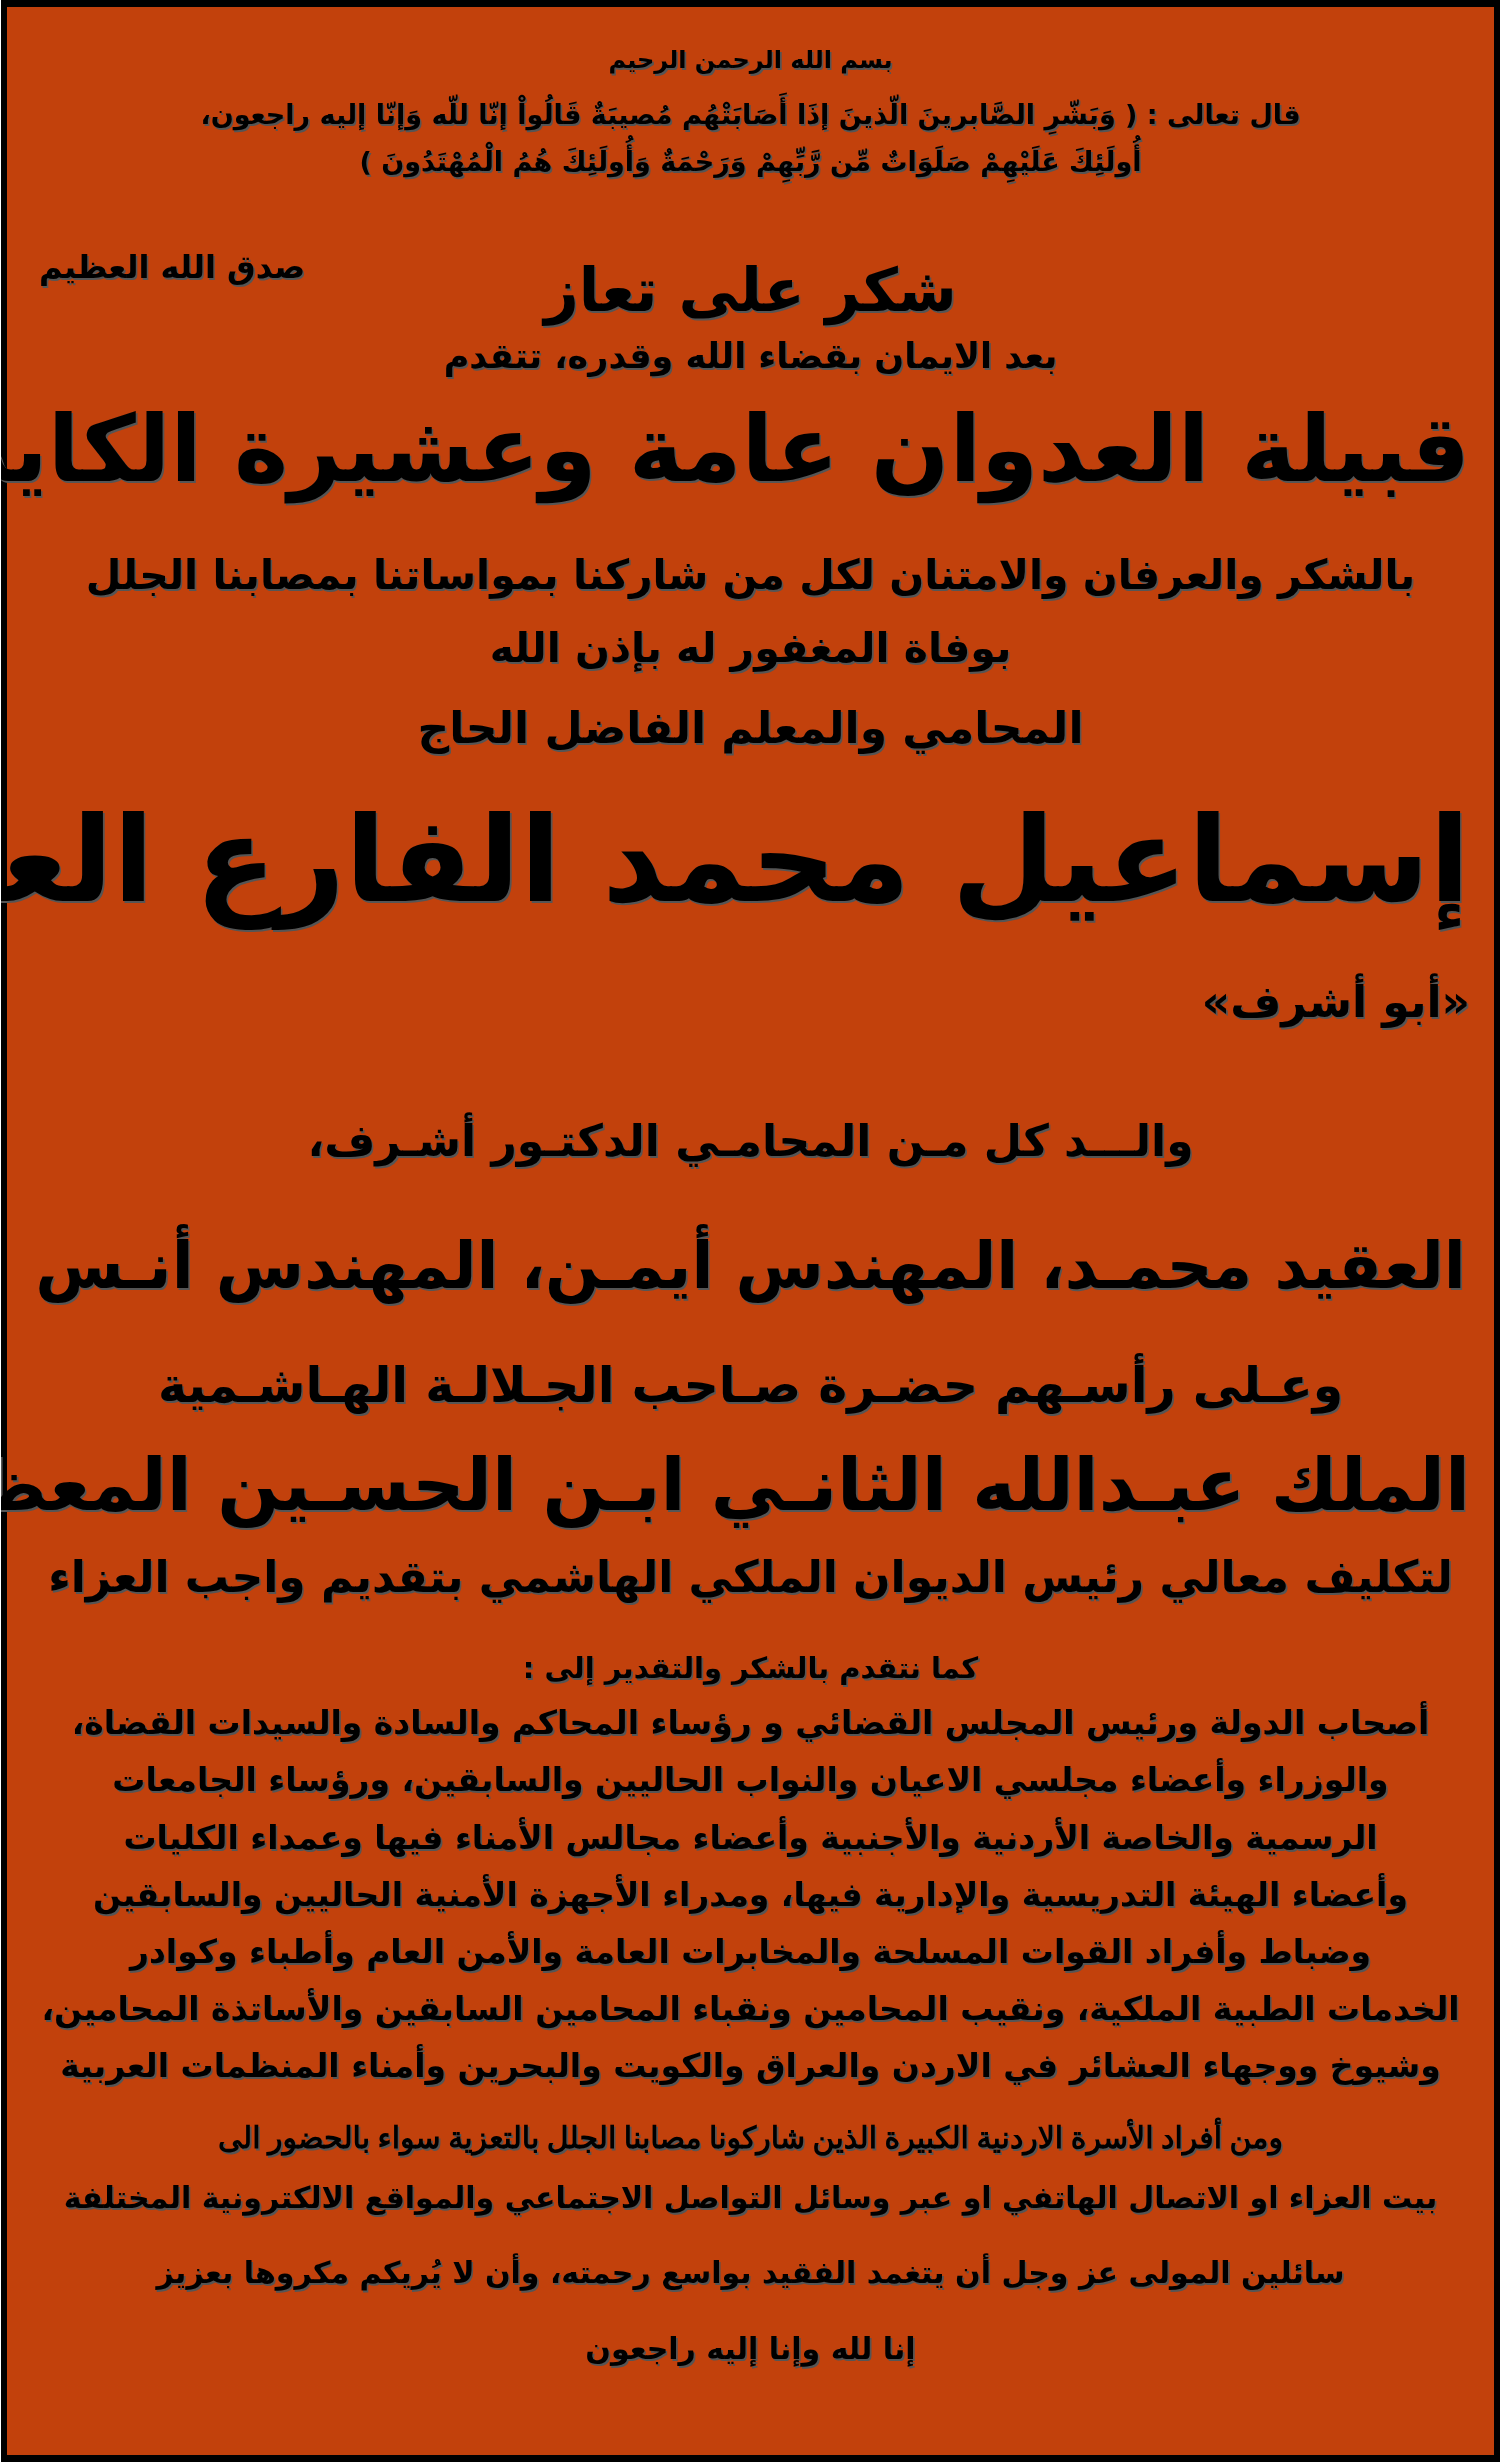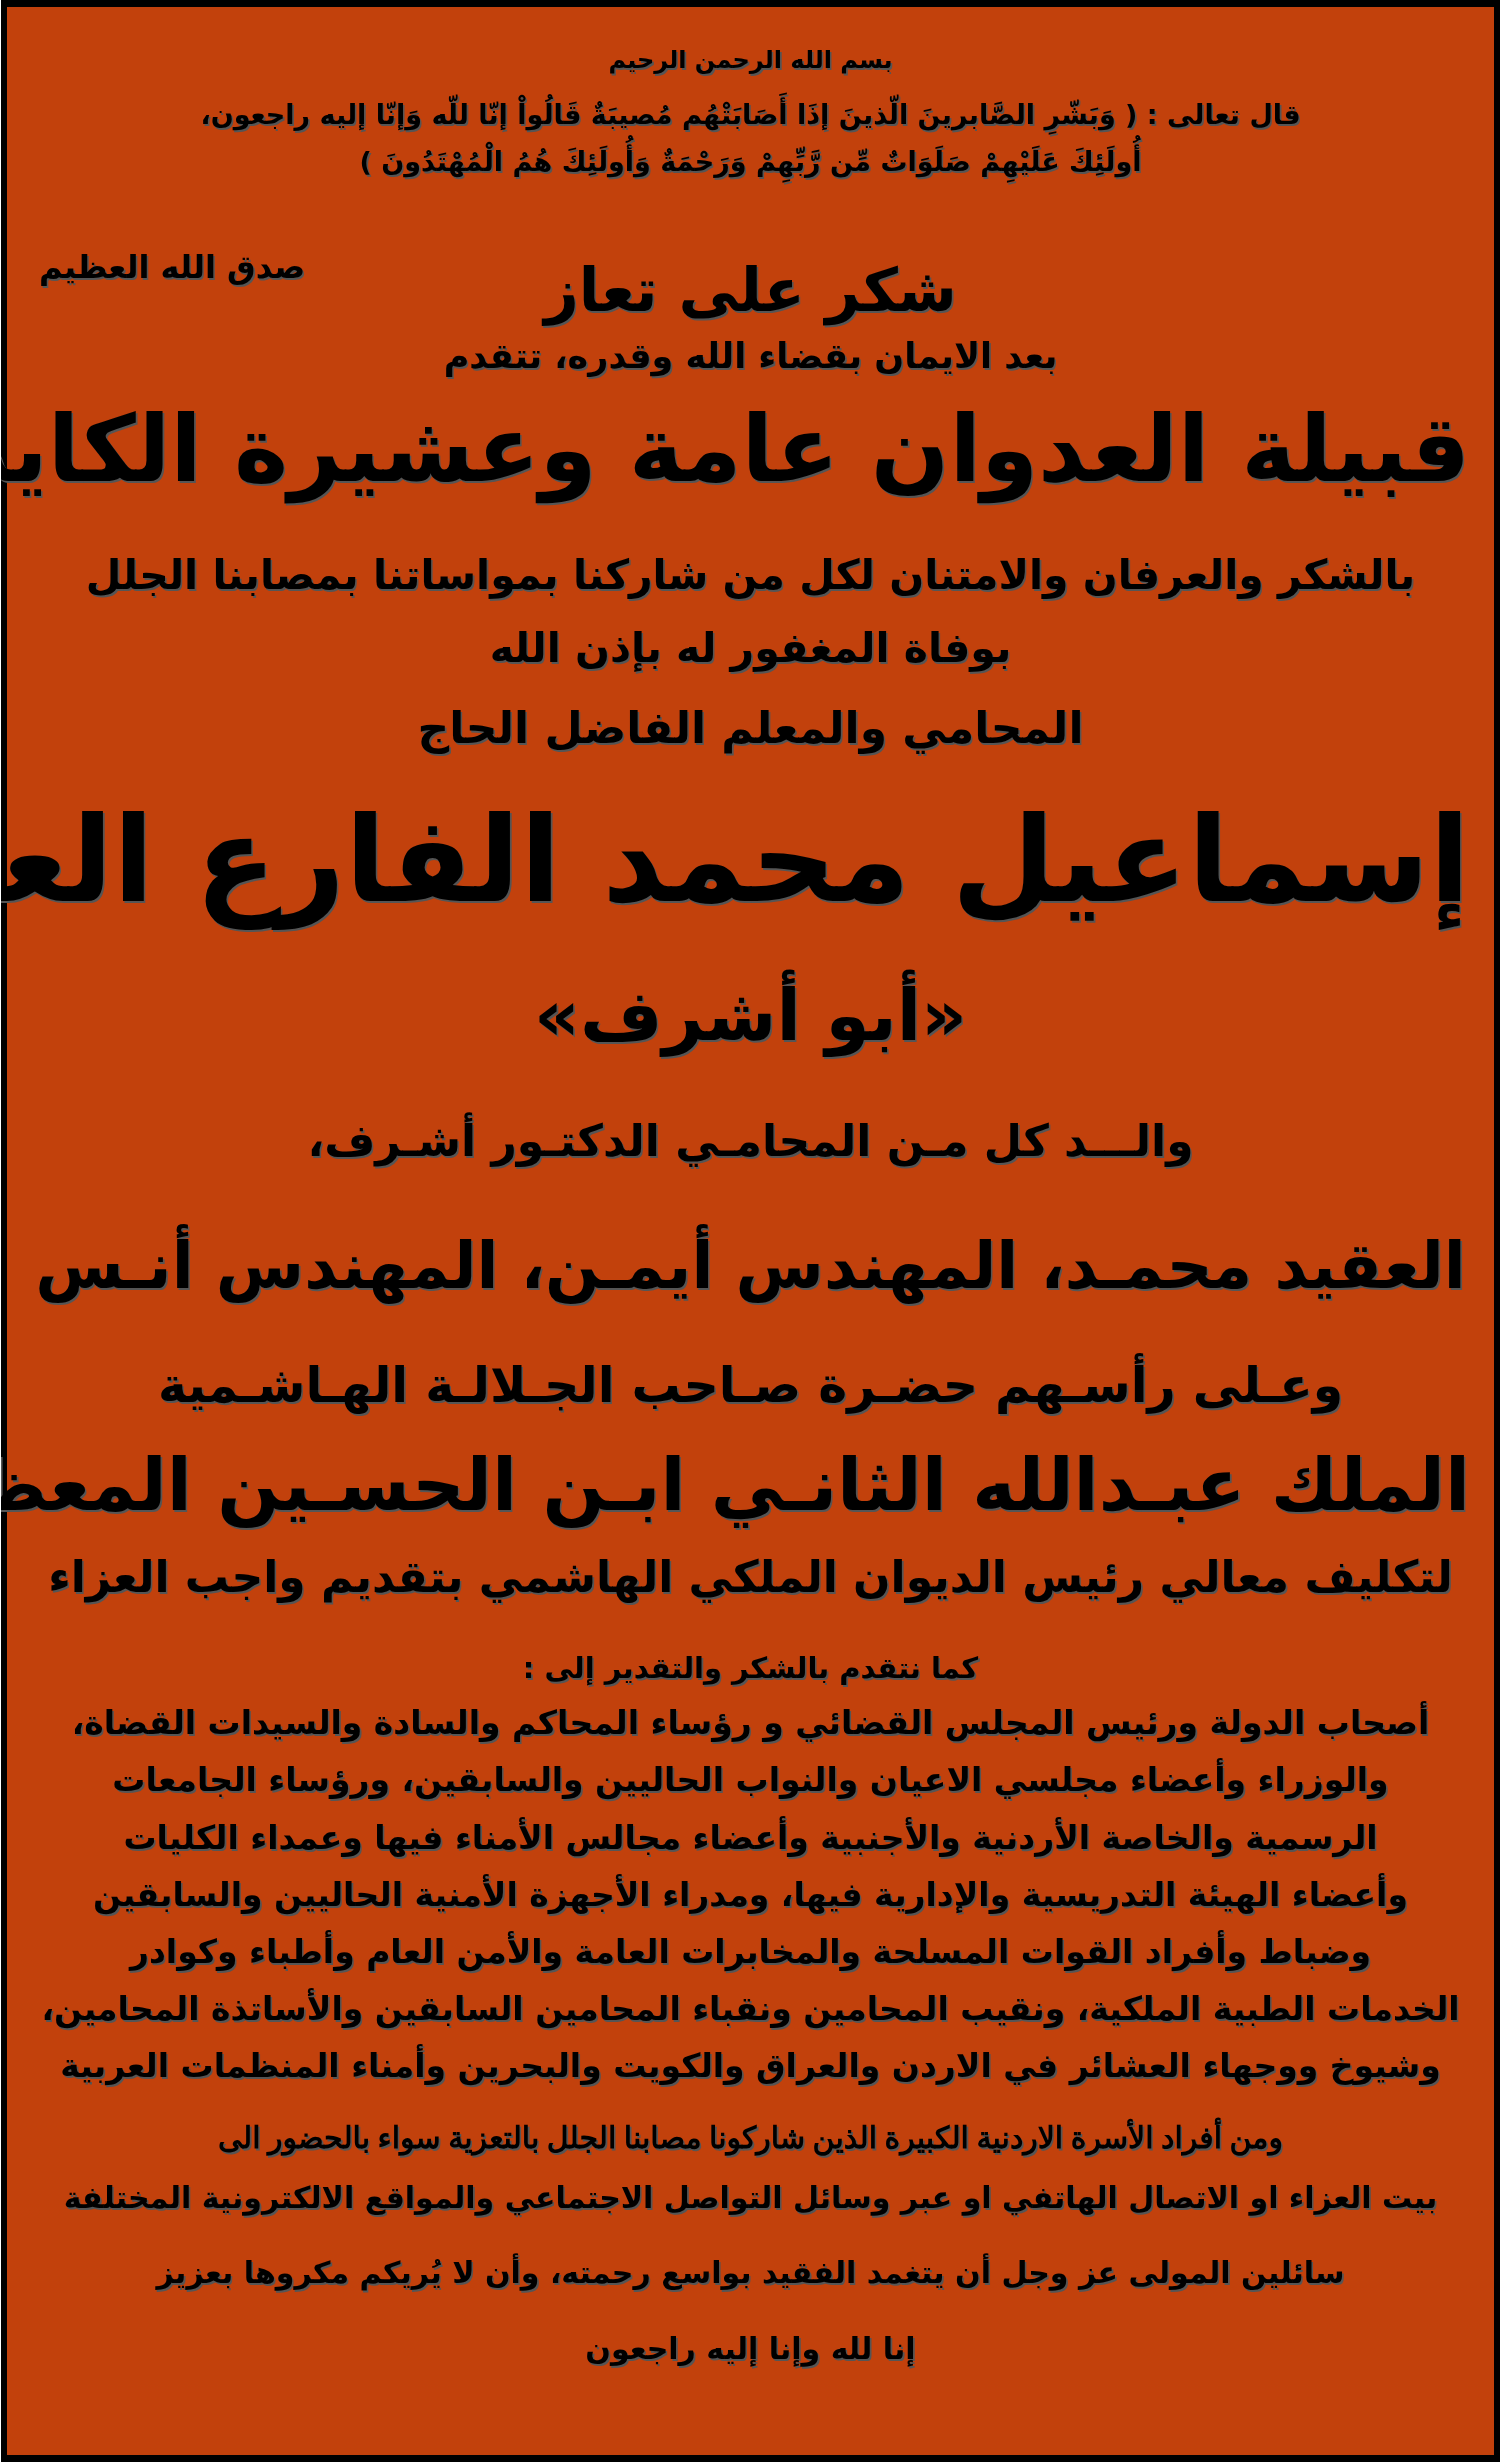--- a/index.html
+++ b/index.html
@@ -53,21 +53,21 @@
   <div class="line huge" style="top:397px;">قبيلة العدوان عامة وعشيرة الكايد خاصة</div>
 
   <div class="line medp" style="top:548px;">بالشكر والعرفان والامتنان لكل من شاركنا بمواساتنا بمصابنا الجلل</div>
 
   <div class="line medp" style="top:621px;">بوفاة المغفور له بإذن الله</div>
 
   <div class="line medp" style="top:699px; font-size:44px;">المحامي والمعلم الفاضل الحاج</div>
 
   <div class="line name" style="top:794px;">إسماعيل محمد الفارع العدوان</div>
 
-  <div class="line big" style="top:973px; font-size:71px;">«أبو أشرف»</div>
+  <div class="line big" style="top:973px; font-size:44px;text-align:right;">«أبو أشرف»</div>
 
   <div class="line big" style="top:1112px; font-size:44px;">والـــد كل مـن المحامـي الدكتـور أشـرف،</div>
 
   <div class="line big" style="top:1227px; font-size:64px;">العقيد محمـد، المهندس أيمـن، المهندس أنـس</div>
 
   <div class="line medp" style="top:1354px; font-size:49px;">وعـلى رأسـهم حضـرة صـاحب الجـلالـة الهـاشـمية</div>
 
   <div class="line big" style="top:1441px; font-size:73px;">الملك عبـدالله الثانـي ابـن الحسـين المعظـم</div>
 
   <div class="line medp" style="top:1548px; font-size:44px;">لتكليف معالي رئيس الديوان الملكي الهاشمي بتقديم واجب العزاء</div>

